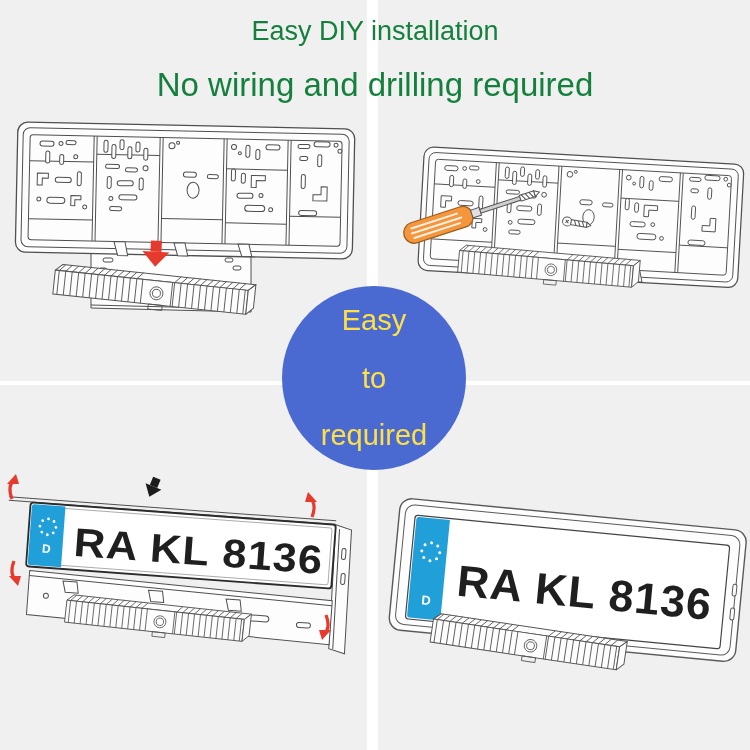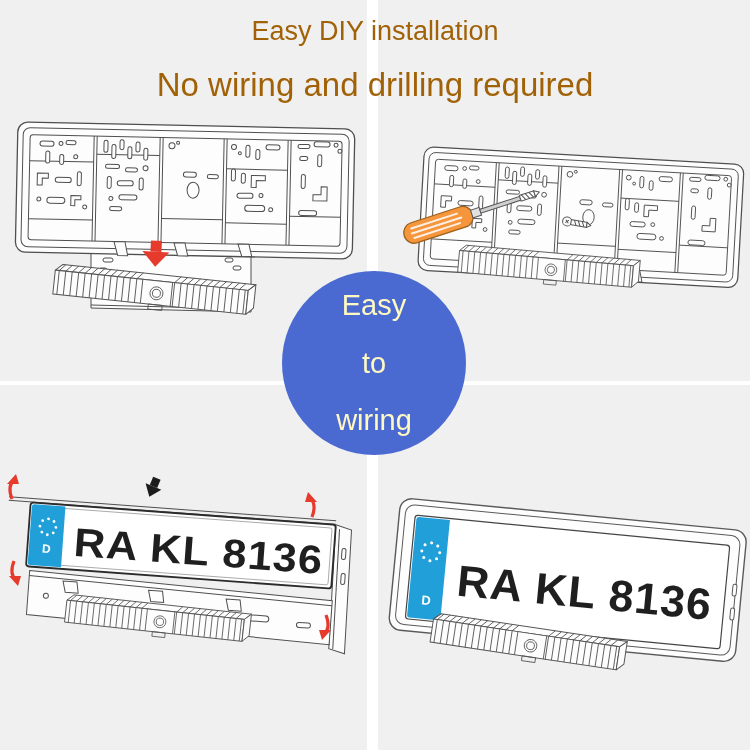--- a/index.html
+++ b/index.html
@@ -2,29 +2,29 @@
 <html><head>
 <meta charset="utf-8">
 <style>
   html,body{margin:0;padding:0;}
   .canvas{
     position:relative;width:750px;height:750px;overflow:hidden;
     background:#f0f0f0;font-family:"Liberation Sans",sans-serif;
   }
   .divider-v{position:absolute;left:367px;top:0;width:11px;height:750px;background:#ffffff;z-index:1;}
   .divider-h{position:absolute;left:0;top:381px;width:750px;height:4px;background:#ffffff;z-index:1;}
-  .headline{position:absolute;left:0;width:750px;text-align:center;color:#a16207;z-index:3;}
+  .headline{position:absolute;left:0;width:750px;text-align:center;color:#15803d;z-index:3;}
   .headline.l1{top:16px;font-size:27px;}
   .headline.l2{top:66px;font-size:33px;}
   .step{position:absolute;z-index:2;}
   .badge{
-    position:absolute;left:282px;top:271px;width:184px;height:184px;border-radius:50%;
+    position:absolute;left:282px;top:286px;width:184px;height:184px;border-radius:50%;
     background:#4a6ad1;z-index:4;display:flex;flex-direction:column;align-items:center;
     justify-content:space-between;padding:20px 0;box-sizing:border-box;
-    color:#fef9c3;font-size:29px;line-height:1;
+    color:#fde047;font-size:29px;line-height:1;
   }
   svg text{font-family:"Liberation Sans",sans-serif;}
 </style>
 </head>
 <body>
 
 <div class="canvas">
 
   <svg width="0" height="0" style="position:absolute" aria-hidden="true">
     <defs>
@@ -248,16 +248,16 @@
         <text x="45" y="130" font-size="13" font-weight="bold" fill="#ffffff" text-anchor="middle">D</text>
         <text x="74" y="118" font-size="44" font-weight="bold" fill="#1f1f1f" letter-spacing="1" textLength="256" lengthAdjust="spacingAndGlyphs">RA KL 8136</text>
       </g>
       <use href="#sym-bar" width="205" height="50" transform="translate(53,128) rotate(3) scale(0.97)"></use>
     </g>
   </svg>
 
   <div class="badge">
     <span>Easy</span>
     <span>to</span>
-    <span>wiring</span>
+    <span>required</span>
   </div>
 
 </div>
 
 </body></html>

